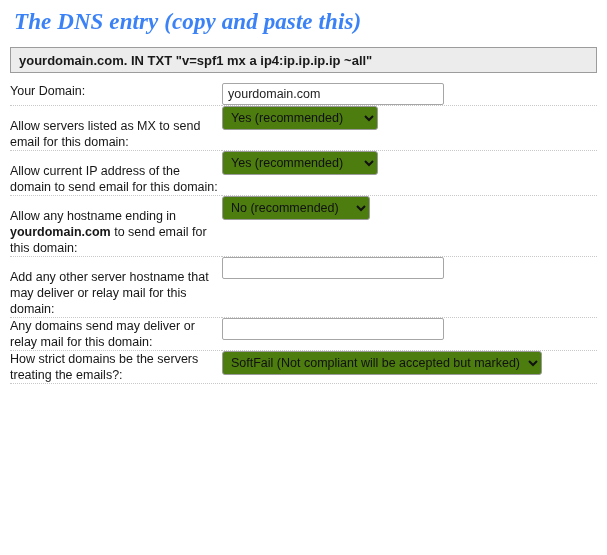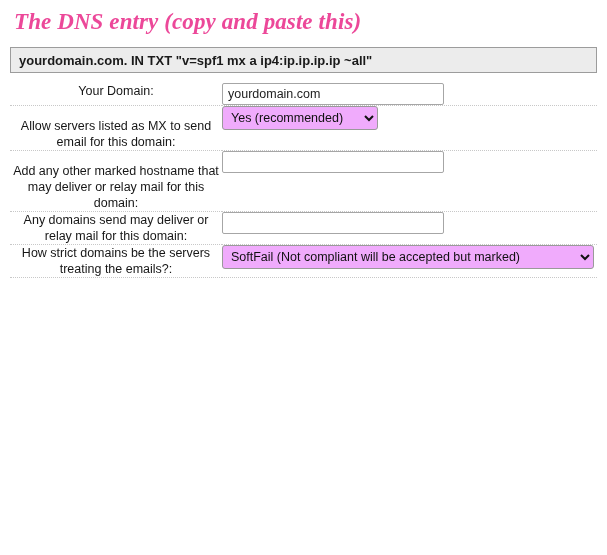--- a/index.html
+++ b/index.html
@@ -19,21 +19,21 @@
     height: 555px;
     position: relative;
     box-sizing: border-box;
     padding: 0 10px;
   }
   .title {
     font-family: "Liberation Serif", serif;
     font-style: italic;
     font-weight: bold;
     font-size: 23px;
-    color: #ec4899;
+    color: #3b82f6;
     margin: 9px 0 0 4px;
     letter-spacing: 0.1px;
   }
   .dns-box {
     margin-top: 12px;
     background: #ececec;
     border: 1px solid #9c9c9c;
     height: 26px;
     line-height: 26px;
     font-family: "Liberation Sans", sans-serif;
@@ -56,21 +56,20 @@
     padding: 0;
     border-bottom: 1px dotted #c8c8c8;
   }
   td.label {
     width: 212px;
     font-size: 12.5px;
     line-height: 16px;
     color: #161616;
     padding: 9px 12px 9px 4px;
     box-sizing: border-box;
-    text-align: center;
   }
   td.label b {
     font-weight: bold;
   }
   td.field {
     padding: 9px 0 9px 0;
     box-sizing: border-box;
   }
   .row-tall td.label { padding-top: 12px; }
   input.txt {
@@ -85,28 +84,28 @@
     padding: 1px 5px;
     border-radius: 2px;
     outline: none;
   }
   select.sel {
     height: 24px;
     box-sizing: border-box;
     font-family: "Liberation Sans", sans-serif;
     font-size: 12.5px;
     color: #111;
-    background: #f0abfc;
+    background: #4d7c0f;
     border: 1px solid #9a9a9a;
     border-radius: 3px;
     padding: 2px 4px;
   }
   select.w-short { width: 156px; }
   select.w-mid { width: 148px; }
-  select.w-long { width: 372px; }
+  select.w-long { width: 320px; }
   .last-row td { border-bottom: none; }
 </style>
 </head>
 <body>
 
 <div class="page">
 
   <div class="title">The DNS entry (copy and paste this)</div>
 
   <div class="dns-box">yourdomain.com.  IN TXT "v=spf1 mx a ip4:ip.ip.ip.ip ~all"</div>
@@ -122,25 +121,41 @@
 
     <tr class="row-tall">
       <td class="label">Allow servers listed as MX to send email for this domain:</td>
       <td class="field">
         <select class="sel w-short">
           <option>Yes (recommended)</option>
         </select>
       </td>
     </tr>
 
+    <tr class="row-tall">
+      <td class="label">Allow current IP address of the domain to send email for this domain:</td>
+      <td class="field">
+        <select class="sel w-short">
+          <option>Yes (recommended)</option>
+        </select>
+      </td>
+    </tr>
 
+    <tr class="row-tall">
+      <td class="label"><span>Allow any hostname ending in </span><b>yourdomain.com</b><span> to send email for this domain:</span></td>
+      <td class="field">
+        <select class="sel w-mid">
+          <option>No (recommended)</option>
+        </select>
+      </td>
+    </tr>
 
 
     <tr class="row-tall">
-      <td class="label">Add any other marked hostname that may deliver or relay mail for this domain:</td>
+      <td class="label">Add any other server hostname that may deliver or relay mail for this domain:</td>
       <td class="field">
         <input class="txt" type="text" value="" style="">
       </td>
     </tr>
 
     <tr>
       <td class="label">Any domains send may deliver or relay mail for this domain:</td>
       <td class="field">
         <input class="txt" type="text" value="" style="">
       </td>

